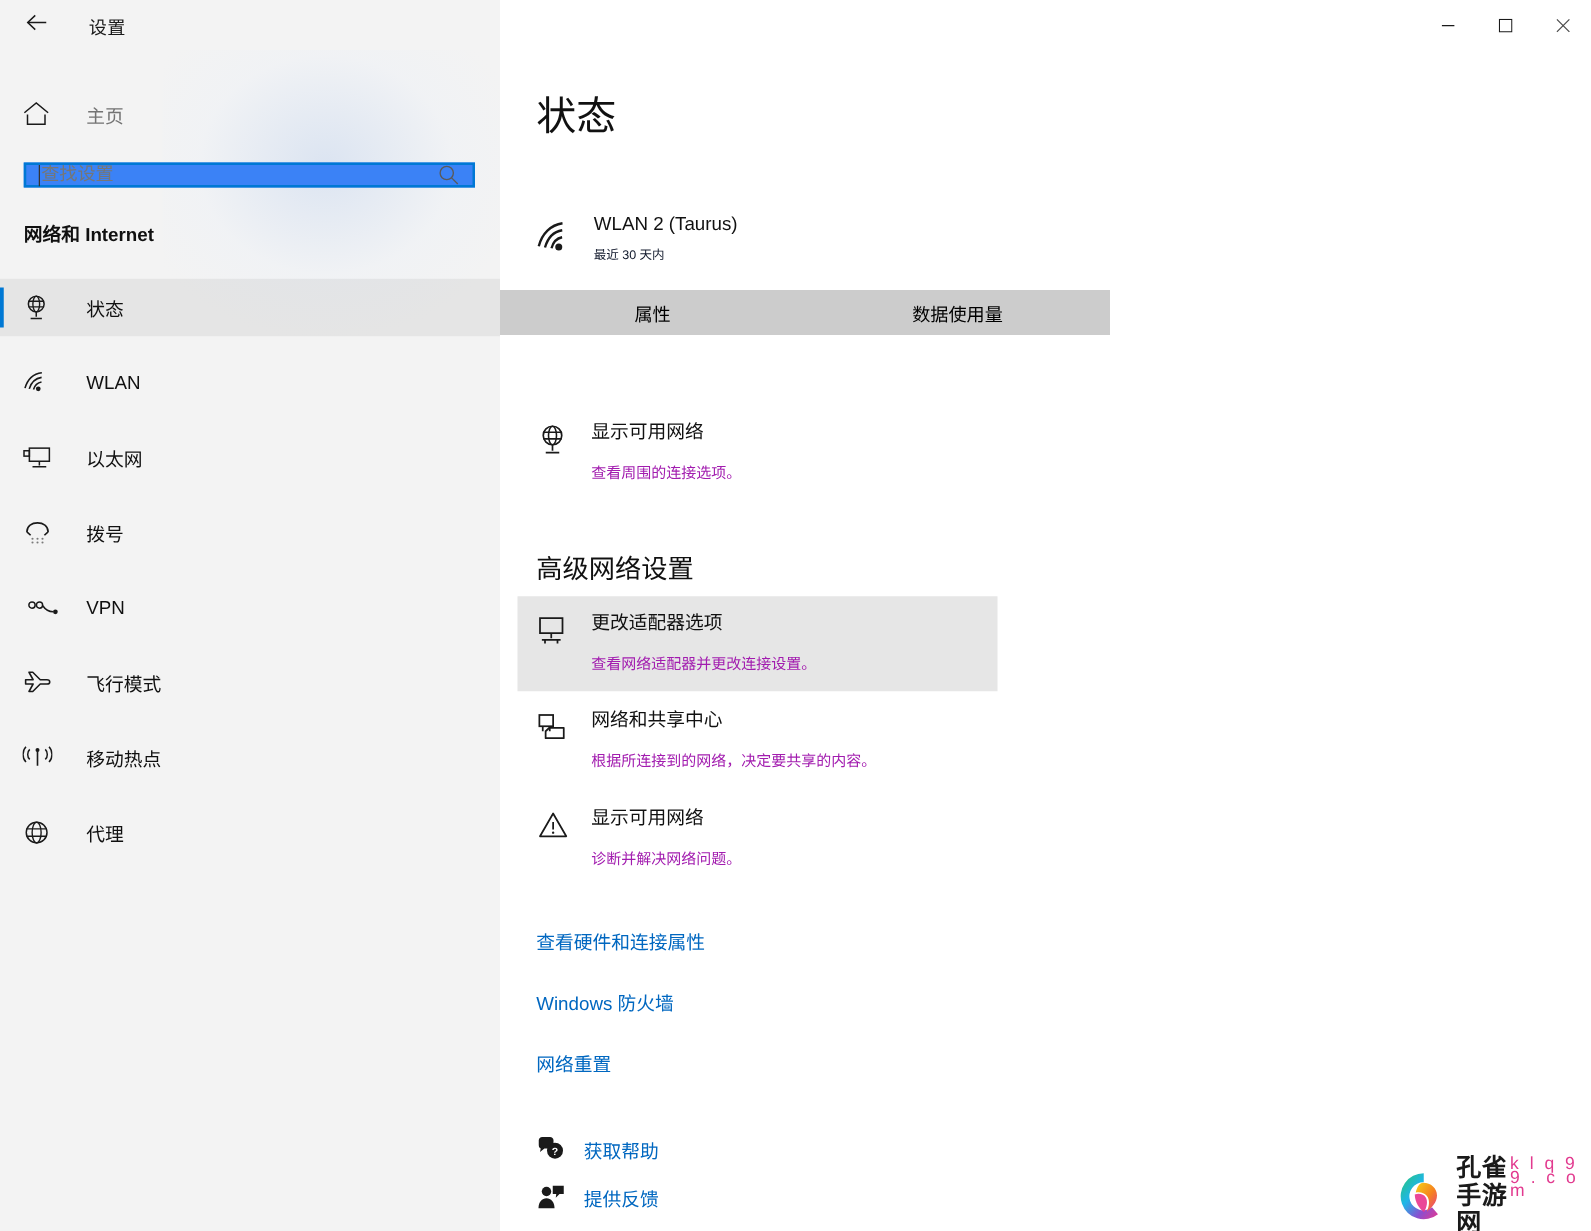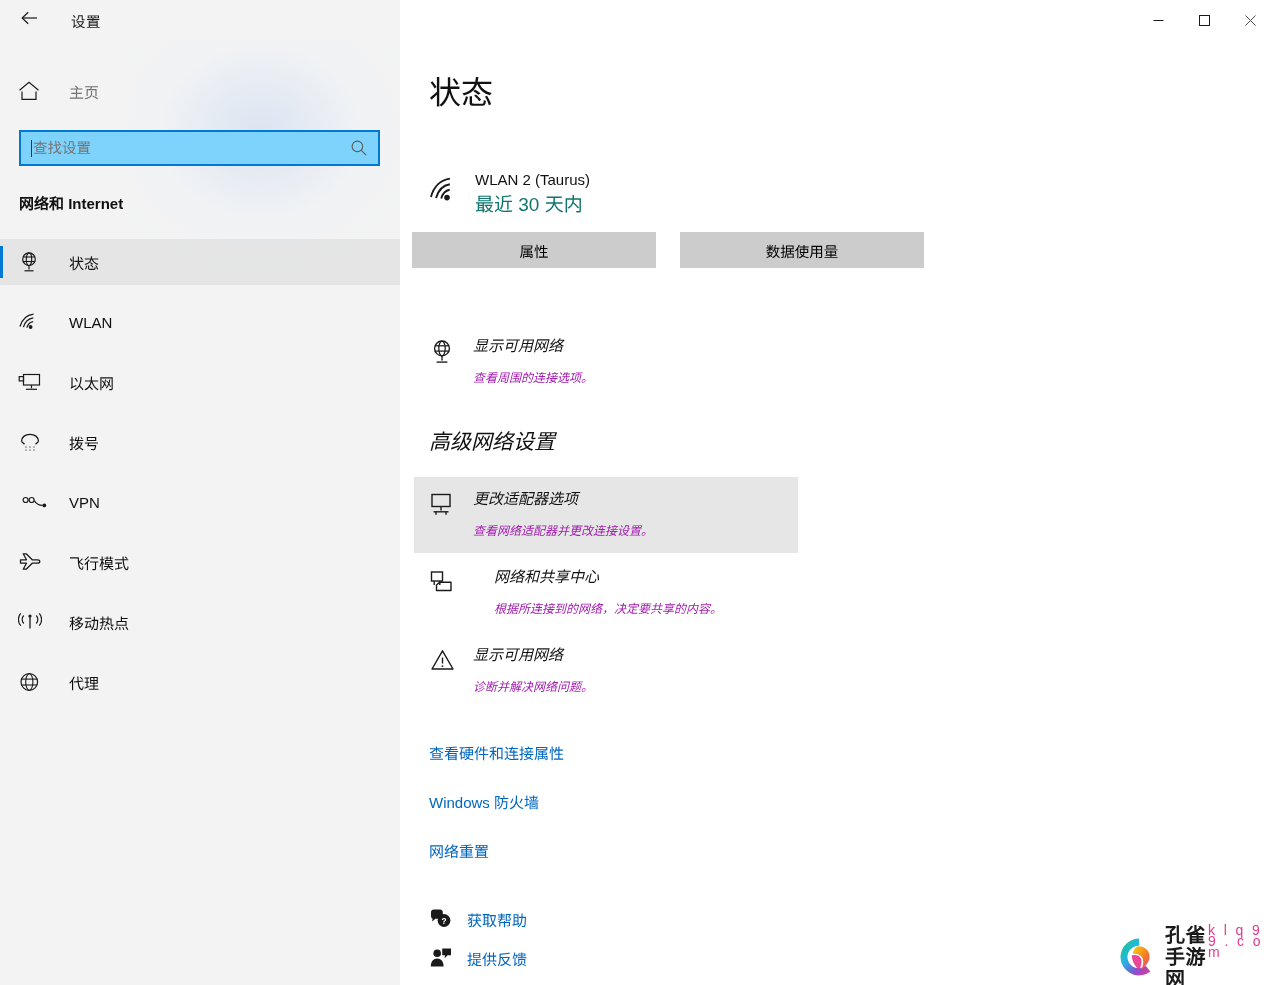--- a/index.html
+++ b/index.html
@@ -120,22 +120,22 @@
     margin-left: 17px;
     color: #737373;
   }
 
   .search-wrap {
     margin: 18px 20px 0 19px;
     position: relative;
     z-index: 2;
   }
   .search-box {
-    height: 36px;
-    background: #7dd3fc;
+    height: 20px;
+    background: #3b82f6;
     border: 2px solid #0078d4;
     display: flex;
     align-items: center;
     padding: 0 6px 0 10px;
     position: relative;
   }
   .search-caret {
     width: 1px;
     height: 17px;
     background: #333;
@@ -267,42 +267,40 @@
     display: flex;
     justify-content: flex-start;
   }
   .conn-texts { flex: 1; padding-top: 1px; }
   .conn-name {
     font-size: 15px;
     color: #111;
     line-height: 20px;
   }
   .conn-sub {
-    font-size: 19px;
-    color: #0f766e;
+    font-size: 10px;
+    color: #0f172a;
     line-height: 22px;
     margin-top: 4px;
   }
   .conn-usage {
     position: absolute;
     top: 58px;
     left: 0;
     width: 945px;
     text-align: right;
     font-size: 15px;
     color: #111;
   }
 
   .btn-row {
     position: absolute;
     top: 120px;
     left: 429px;
     display: flex;
-    gap: 24px;
-    padding-left: 12px;
   }
   .flat-btn {
     width: 244px;
     height: 36px;
     background: #cccccc;
     border: 1px solid #cccccc;
     font-family: inherit;
     font-size: 14.5px;
     color: #000000;
     cursor: pointer;
@@ -313,21 +311,20 @@
 
   
   .opt-row {
     position: absolute;
     left: 14px;
     width: 384px;
     display: flex;
     align-items: flex-start;
     padding: 12px 0 12px 15px;
     cursor: pointer;
-    font-style: italic;
   }
   .opt-row.highlight { background: #e6e6e6; }
   .opt-icon {
     width: 44px;
     flex-shrink: 0;
     display: flex;
     justify-content: flex-start;
     padding-top: 3px;
     color: #1a1a1a;
   }
@@ -624,39 +621,39 @@
             <line x1="13" y1="16.9" x2="13" y2="21.5" stroke="#1a1a1a" stroke-width="1.35"></line>
             <line x1="7.6" y1="23.1" x2="18.4" y2="23.1" stroke="#1a1a1a" stroke-width="1.35"></line>
           </svg>
         </span>
         <div>
           <div class="opt-title">显示可用网络</div>
           <div class="opt-desc">查看周围的连接选项。</div>
         </div>
       </div>
 
-      <div class="group-title" style="top:313px;font-style:italic;">高级网络设置</div>
+      <div class="group-title" style="top:326px;">高级网络设置</div>
 
       <div class="opt-row highlight" style="top:365px;">
         <span class="opt-icon">
           <svg width="28" height="26" viewBox="0 0 28 26">
             <rect x="3" y="2.5" width="18" height="12" fill="none" stroke="#1a1a1a" stroke-width="1.4"></rect>
             <line x1="12" y1="14.5" x2="12" y2="18.5" stroke="#1a1a1a" stroke-width="1.4"></line>
             <line x1="4.5" y1="19.8" x2="19.5" y2="19.8" stroke="#1a1a1a" stroke-width="1.4"></line>
             <line x1="7" y1="19.8" x2="7" y2="22.8" stroke="#1a1a1a" stroke-width="1.4"></line>
             <line x1="17" y1="19.8" x2="17" y2="22.8" stroke="#1a1a1a" stroke-width="1.4"></line>
           </svg>
         </span>
         <div>
           <div class="opt-title">更改适配器选项</div>
           <div class="opt-desc">查看网络适配器并更改连接设置。</div>
         </div>
       </div>
 
-      <div class="opt-row" style="top:443px;gap:21px;">
+      <div class="opt-row" style="top:443px;">
         <span class="opt-icon">
           <svg width="28" height="26" viewBox="0 0 28 26">
             <rect x="2.5" y="2" width="11" height="9" fill="none" stroke="#1a1a1a" stroke-width="1.4"></rect>
             <line x1="5.2" y1="11" x2="5.2" y2="15" stroke="#1a1a1a" stroke-width="1.4"></line>
             <line x1="10.8" y1="11" x2="10.8" y2="15" stroke="#1a1a1a" stroke-width="1.4"></line>
             <path d="M7.5 15 L10.5 12.2 L22 12.2 L22 20.5 L7.5 20.5 Z" fill="none" stroke="#1a1a1a" stroke-width="1.4" stroke-linejoin="round"></path>
           </svg>
         </span>
         <div>
           <div class="opt-title">网络和共享中心</div>

